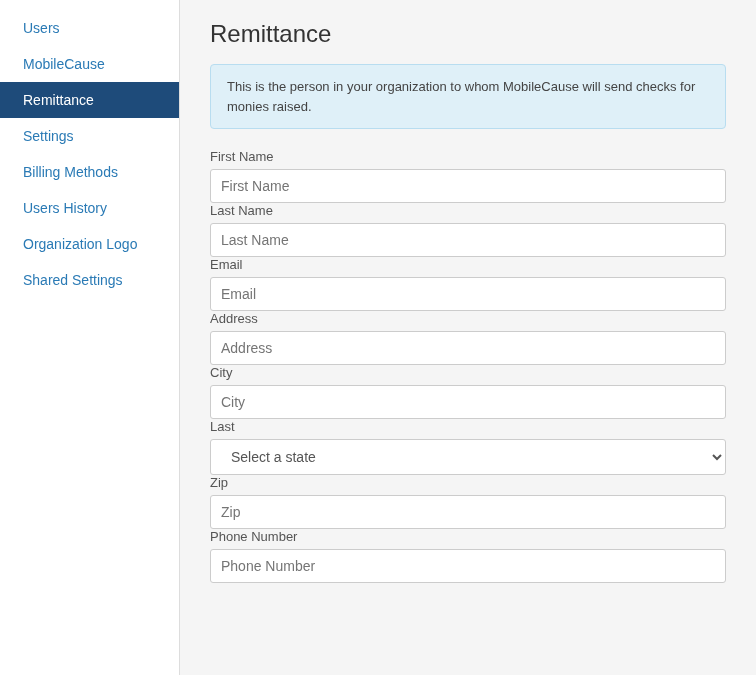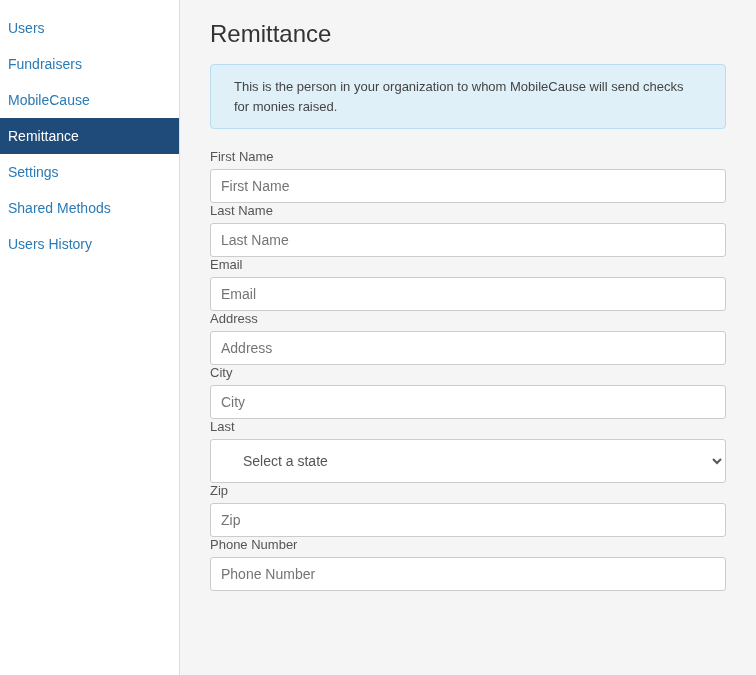--- a/index.html
+++ b/index.html
@@ -14,21 +14,21 @@
     
     .sidebar {
       width: 180px;
       background: #fff;
       border-right: 1px solid #ddd;
       padding-top: 10px;
       flex-shrink: 0;
     }
     .sidebar-item {
       display: block;
-      padding: 10px 8px;
+      padding: 10px 23px;
       color: #2a7ab5;
       text-decoration: none;
       cursor: pointer;
       font-size: 14px;
     }
     .sidebar-item.active {
       background: #1e4b7a;
       color: #fff;
     }
     
@@ -40,21 +40,21 @@
     .page-title {
       font-size: 24px;
       font-weight: normal;
       color: #333;
       margin-bottom: 16px;
     }
     .info-banner {
       background: #dff0f8;
       border: 1px solid #b8ddf0;
       border-radius: 4px;
-      padding: 12px 23px;
+      padding: 12px 16px;
       color: #444;
       font-size: 13px;
       margin-bottom: 20px;
       line-height: 1.5;
     }
     .form-group {
       margin-bottom: 0;
     }
     .form-label {
       display: block;
@@ -67,42 +67,43 @@
       padding: 8px 10px;
       border: 1px solid #ccc;
       border-radius: 3px;
       font-size: 14px;
       color: #333;
       background: #fff;
       outline: none;
     }
     .form-select {
       width: 100%;
-      padding: 8px 28px;
+      padding: 8px 16px;
       border: 1px solid #ccc;
       border-radius: 3px;
       font-size: 14px;
       color: #555;
       background: #fff;
       appearance: auto;
       outline: none;
-      height: 44px;
+      height: 36px;
     }
   </style>
 </head>
 <body>
 
 <nav class="sidebar">
   <a class="sidebar-item">Users</a>
-  <a class="sidebar-item">Fundraisers</a>
   <a class="sidebar-item">MobileCause</a>
   <a class="sidebar-item active">Remittance</a>
   <a class="sidebar-item">Settings</a>
-  <a class="sidebar-item">Shared Methods</a>
+  <a class="sidebar-item">Billing Methods</a>
   <a class="sidebar-item">Users History</a>
+  <a class="sidebar-item">Organization Logo</a>
+  <a class="sidebar-item">Shared Settings</a>
 </nav>
 
 <div class="main-content">
   <h1 class="page-title">Remittance</h1>
 
   <div class="info-banner">This is the person in your organization to whom MobileCause will send checks for monies raised.</div>
 
   <div class="form-group">
     <label class="form-label">First Name</label>
     <input class="form-input" type="text" placeholder="First Name" style="">

